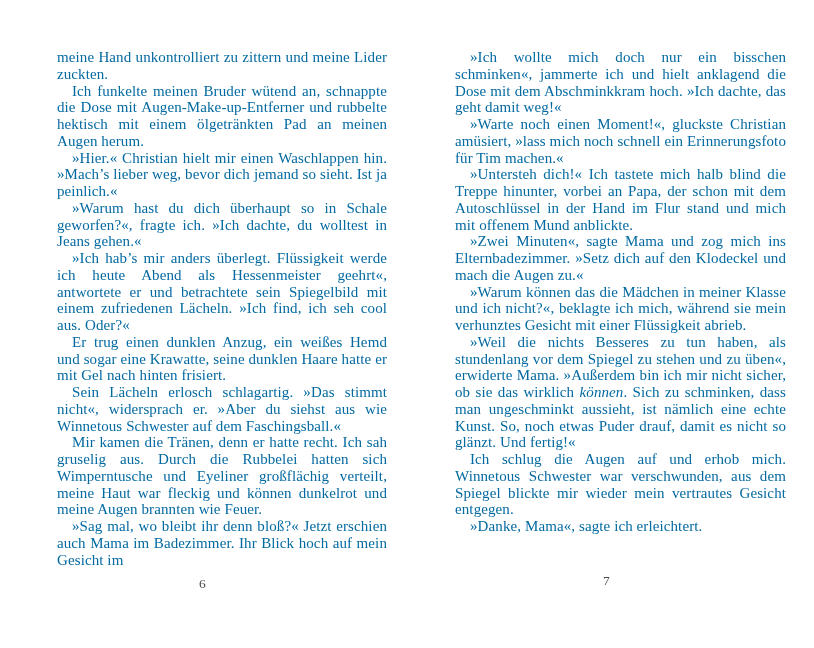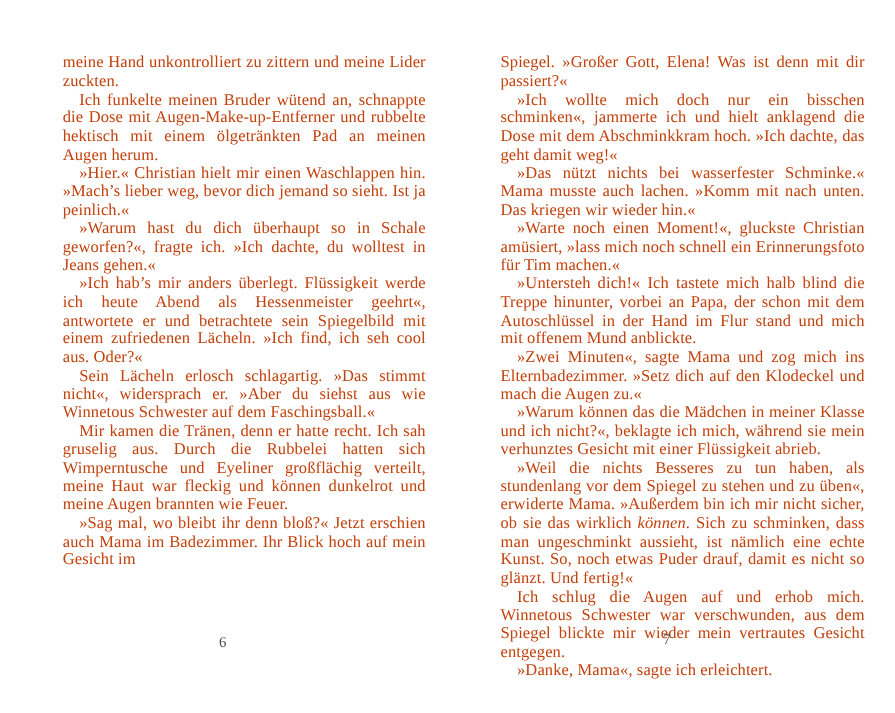--- a/index.html
+++ b/index.html
@@ -30,21 +30,21 @@
   #right-text {
     left: 455px;
     width: 331px;
   }
   p.para {
     margin: 0;
     padding: 0;
     text-align: justify;
     font-size: 15px;
     line-height: 16.75px;
-    color: #c2410c;
+    color: #0369a1;
     letter-spacing: 0.1px;
     hyphens: auto;
     -webkit-hyphens: auto;
   }
   p.para.indent {
     text-indent: 15px;
   }
   p.para em {
     font-style: italic;
   }
@@ -67,29 +67,28 @@
 <body>
 
 <div class="spread">
 
   <div class="page-text" id="left-text">
       <p class="para"><span>meine Hand unkontrolliert zu zittern und meine Lider zuckten.</span></p>
       <p class="para indent"><span>Ich funkelte meinen Bruder wütend an, schnappte die Dose mit Augen-Make-up-Entferner und rubbelte hektisch mit einem ölgetränkten Pad an meinen Augen herum.</span></p>
       <p class="para indent"><span>»Hier.« Christian hielt mir einen Waschlappen hin. »Mach’s lieber weg, bevor dich jemand so sieht. Ist ja peinlich.«</span></p>
       <p class="para indent"><span>»Warum hast du dich überhaupt so in Schale geworfen?«, fragte ich. »Ich dachte, du wolltest in Jeans gehen.«</span></p>
       <p class="para indent"><span>»Ich hab’s mir anders überlegt. Flüssigkeit werde ich heute Abend als Hessenmeister geehrt«, antwortete er und betrachtete sein Spiegelbild mit einem zufriedenen Lächeln. »Ich find, ich seh cool aus. Oder?«</span></p>
+      <p class="para indent"><span>Er trug einen dunklen Anzug, ein weißes Hemd und sogar eine Krawatte, seine dunklen Haare hatte er mit Gel nach hinten frisiert.</span></p>
       <p class="para indent"><span>Sein Lächeln erlosch schlagartig. »Das stimmt nicht«, widersprach er. »Aber du siehst aus wie Winnetous Schwester auf dem Faschingsball.«</span></p>
       <p class="para indent"><span>Mir kamen die Tränen, denn er hatte recht. Ich sah gruselig aus. Durch die Rubbelei hatten sich Wimperntusche und Eyeliner großflächig verteilt, meine Haut war fleckig und können dunkelrot und meine Augen brannten wie Feuer.</span></p>
       <p class="para indent"><span>»Sag mal, wo bleibt ihr denn bloß?« Jetzt erschien auch Mama im Badezimmer. Ihr Blick hoch auf mein Gesicht im</span></p>
     </div>
 
   <div class="page-text" id="right-text">
-      <p class="para"><span>Spiegel. »Großer Gott, Elena! Was ist denn mit dir passiert?«</span></p>
       <p class="para indent"><span>»Ich wollte mich doch nur ein bisschen schminken«, jammerte ich und hielt anklagend die Dose mit dem Abschminkkram hoch. »Ich dachte, das geht damit weg!«</span></p>
-      <p class="para indent"><span>»Das nützt nichts bei wasserfester Schminke.« Mama musste auch lachen. »Komm mit nach unten. Das kriegen wir wieder hin.«</span></p>
       <p class="para indent"><span>»Warte noch einen Moment!«, gluckste Christian amüsiert, »lass mich noch schnell ein Erinnerungsfoto für Tim machen.«</span></p>
       <p class="para indent"><span>»Untersteh dich!« Ich tastete mich halb blind die Treppe hinunter, vorbei an Papa, der schon mit dem Autoschlüssel in der Hand im Flur stand und mich mit offenem Mund anblickte.</span></p>
       <p class="para indent"><span>»Zwei Minuten«, sagte Mama und zog mich ins Elternbadezimmer. »Setz dich auf den Klodeckel und mach die Augen zu.«</span></p>
       <p class="para indent"><span>»Warum können das die Mädchen in meiner Klasse und ich nicht?«, beklagte ich mich, während sie mein verhunztes Gesicht mit einer Flüssigkeit abrieb.</span></p>
       <p class="para indent"><span>»Weil die nichts Besseres zu tun haben, als stundenlang vor dem Spiegel zu stehen und zu üben«, erwiderte Mama. »Außerdem bin ich mir nicht sicher, ob sie das wirklich </span><em>können</em><span>. Sich zu schminken, dass man ungeschminkt aussieht, ist nämlich eine echte Kunst. So, noch etwas Puder drauf, damit es nicht so glänzt. Und fertig!«</span></p>
       <p class="para indent"><span>Ich schlug die Augen auf und erhob mich. Winnetous Schwester war verschwunden, aus dem Spiegel blickte mir wieder mein vertrautes Gesicht entgegen.</span></p>
       <p class="para indent"><span>»Danke, Mama«, sagte ich erleichtert.</span></p>
     </div>
 
   <span class="folio folio-left">6</span>

